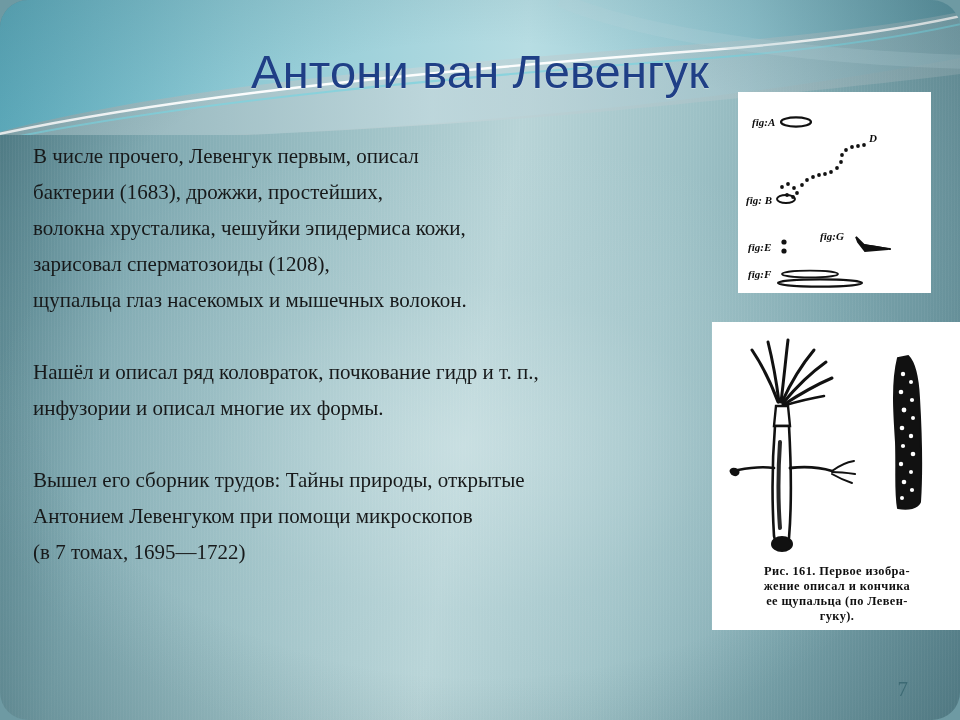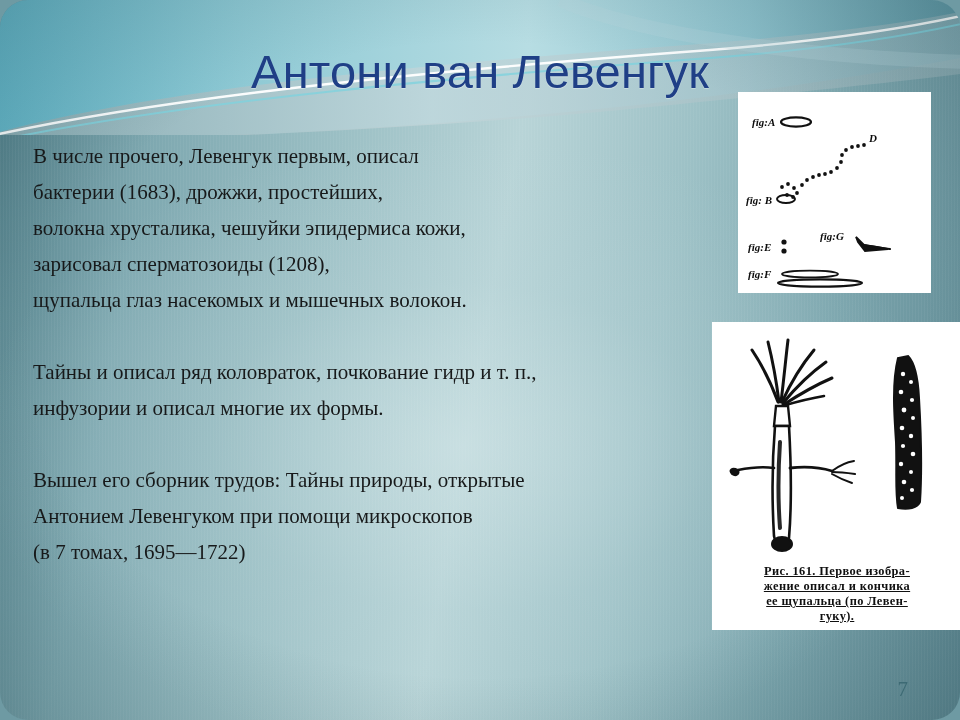--- a/index.html
+++ b/index.html
@@ -69,21 +69,20 @@
   }
   #pic-bacteria{left:722px;top:92px;width:193px;height:201px;margin-left:16px;}
   #pic-hydra{left:712px;top:322px;width:248px;height:308px;}
   .caption{
     position:absolute;left:8px;right:6px;bottom:6px;
     text-align:center;
     font-family:"Liberation Serif", serif;
     font-size:12.4px;line-height:15px;
     font-weight:700;color:#101010;
     letter-spacing:0.4px;
-    text-decoration:underline;
   }
   .caption span{display:block;}
 </style>
 </head>
 <body>
 
 <div class="slide">
 
   <div class="texture"></div>
 
@@ -118,21 +117,21 @@
 
   <div class="title">Антони ван Левенгук</div>
 
   <div class="body-text">
     <p>В числе прочего, Левенгук первым, описал</p>
     <p> бактерии (1683), дрожжи, простейших,</p>
     <p>волокна хрусталика, чешуйки эпидермиса кожи,</p>
     <p>зарисовал сперматозоиды (1208),</p>
     <p>щупальца глаз насекомых и мышечных волокон.</p>
     <p class="gap"></p>
-    <p class="clipline">Тайны и описал ряд коловраток, почкование гидр и т. п.,</p>
+    <p class="clipline">Нашёл и описал ряд коловраток, почкование гидр и т. п.,</p>
     <p>   инфузории и описал многие их формы.</p>
     <p class="gap"></p>
     <p>Вышел его сборник трудов: Тайны природы, открытые</p>
     <p>Антонием Левенгуком при помощи микроскопов</p>
     <p> (в 7 томах, 1695—1722)</p>
   </div>
 
   <div class="pic" id="pic-bacteria">
     <svg width="193" height="201" viewBox="0 0 193 201">
       <g stroke="#111" fill="none" stroke-linecap="round">

